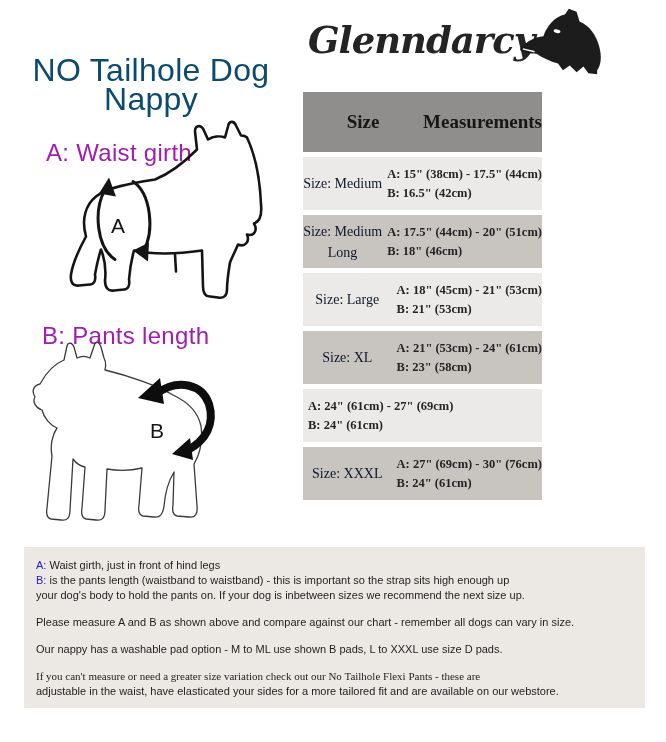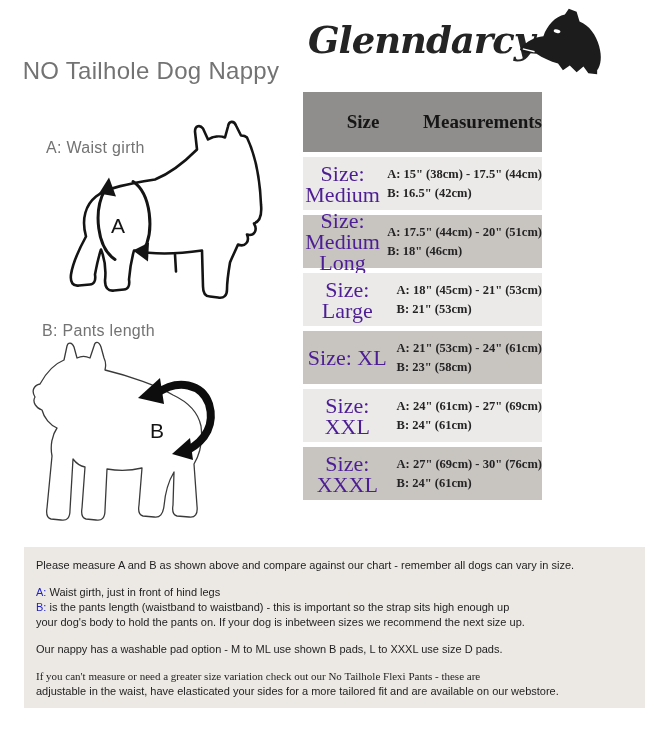--- a/index.html
+++ b/index.html
@@ -11,37 +11,37 @@
   .logo-text{
     position:absolute;left:308px;top:18px;width:210px;
     font-family:"DejaVu Serif","Liberation Serif",serif;
     font-style:italic;font-weight:bold;font-size:37px;color:#242424;
     letter-spacing:-1px;white-space:nowrap;
   }
   .logo-dog{position:absolute;left:516px;top:8px;width:88px;height:68px;}
   
   .title{
     position:absolute;left:2px;top:56px;width:298px;text-align:center;
-    font-size:24px;line-height:29px;color:#737373;letter-spacing:0.3px;
+    font-size:32px;line-height:29px;color:#0c4a6e;letter-spacing:0.3px;
   }
   
-  .diag-label{position:absolute;font-size:16px;color:#737373;letter-spacing:0.3px;}
+  .diag-label{position:absolute;font-size:24px;color:#a21caf;letter-spacing:0.3px;}
   .label-a{left:46px;top:139px;}
   .label-b{left:42px;top:322px;}
   .dog1{position:absolute;left:55px;top:118px;width:215px;height:188px;}
   .dog2{position:absolute;left:10px;top:340px;width:225px;height:192px;}
   
   .size-table{position:absolute;left:303px;top:92px;width:239px;display:flex;flex-direction:column;gap:5px;font-family:Liberation Serif, serif;}
   .thead{display:flex;height:60px;background:#908e8c;align-items:center;}
   .thead .h-size{width:122px;text-align:center;font-weight:bold;font-size:19px;color:#161616;}
   .thead .h-meas{flex:1;text-align:center;font-weight:bold;font-size:19px;color:#161616;}
   .trow{display:flex;height:53px;align-items:center;}
   .trow.light{background:#eceae8;}
   .trow.dark{background:#c8c4c0;}
-  .cell-size{width:122px;text-align:center;font-size:22px;line-height:21px;color:#4c1d95;}
+  .cell-size{width:122px;text-align:center;font-size:14px;line-height:21px;color:#0f172a;}
   .cell-meas{flex:1;padding-left:5px;font-size:12.5px;font-weight:bold;line-height:19px;color:#242424;white-space:nowrap;}
   
   .notes{
     position:absolute;left:24px;top:547px;width:597px;height:138px;
     background:#ece9e4;padding:11px 12px 12px 12px;
     font-size:11px;line-height:15px;color:#1e1e1e;
   }
   .notes p{margin:0 0 12px 0;}
   .notes p:last-child{margin-bottom:0;}
   .blue{color:#2222cc;}
@@ -116,44 +116,43 @@
 
     <div class="trow dark">
       <div class="cell-size">Size: XL</div>
       <div class="cell-meas">
         <div>A: 21" (53cm) - 24" (61cm)</div>
         <div>B: 23" (58cm)</div>
       </div>
     </div>
 
     <div class="trow light">
-      <div class="cell-size">Size: XXL</div>
       <div class="cell-meas">
         <div>A: 24" (61cm) - 27" (69cm)</div>
         <div>B: 24" (61cm)</div>
       </div>
     </div>
 
     <div class="trow dark">
       <div class="cell-size">Size: XXXL</div>
       <div class="cell-meas">
         <div>A: 27" (69cm) - 30" (76cm)</div>
         <div>B: 24" (61cm)</div>
       </div>
     </div>
   </div>
   </div>
 
   <div class="notes">
-    <p>Please measure A and B as shown above and compare against our chart - remember all dogs can vary in size.</p>
     <p style="margin-bottom:12px;">
       <span style="display:block;"><span class="blue">A:</span><span> Waist girth, just in front of hind legs</span></span>
       <span style="display:block;"><span class="blue">B:</span><span> is the pants length (waistband to waistband) - this is important so the strap sits high enough up</span></span>
       <span style="display:block;">your dog's body to hold the pants on. If your dog is inbetween sizes we recommend the next size up.</span>
     </p>
+    <p>Please measure A and B as shown above and compare against our chart - remember all dogs can vary in size.</p>
     <p>Our nappy has a washable pad option - M to ML use shown B pads, L to XXXL use size D pads.</p>
     <p>
       <span style="display:block;font-family:Liberation Serif, serif;">If you can't measure or need a greater size variation check out our No Tailhole Flexi Pants - these are</span>
       <span style="display:block;">adjustable in the waist, have elasticated your sides for a more tailored fit and are available on our webstore.</span>
     </p>
   </div>
 
 </div>
 
 </body></html>

